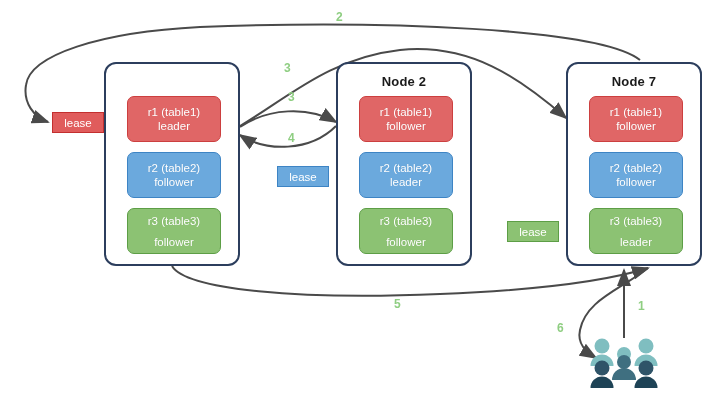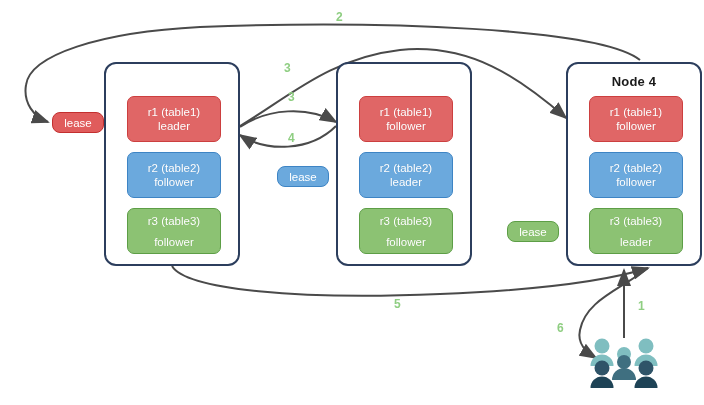--- a/index.html
+++ b/index.html
@@ -65,21 +65,21 @@
     background: #6ba9dd;
     border: 1.5px solid #3d84c4;
   }
   .rep-green {
     background: #8cc273;
     border: 1.5px solid #5d9e46;
     gap: 7px;
   }
   .lease {
     position: absolute;
-    border-radius: 8px;
+    border-radius: 0;
     box-sizing: border-box;
     display: flex;
     align-items: center;
     justify-content: center;
     color: #ffffff;
     font-size: 11.5px;
   }
   .lease-red {
     background: #e05c5c;
     border: 1.5px solid #c32f2f;
@@ -161,36 +161,37 @@
       <span class="rl">r2 (table2)</span>
       <span class="rl">follower</span>
     </div>
     <div class="replica rep-green" style="left:21px; top:144px; width:94px; height:46px;">
       <span class="rl">r3 (table3)</span>
       <span class="rl">follower</span>
     </div>
   </div>
 
   <div class="node-box" style="left:336px; top:62px; width:136px; height:204px;">
+    <div class="node-title">Node 2</div>
     <div class="replica rep-red" style="left:21px; top:32px; width:94px; height:46px;">
       <span class="rl">r1 (table1)</span>
       <span class="rl">follower</span>
     </div>
     <div class="replica rep-blue" style="left:21px; top:88px; width:94px; height:46px;">
       <span class="rl">r2 (table2)</span>
       <span class="rl">leader</span>
     </div>
     <div class="replica rep-green" style="left:21px; top:144px; width:94px; height:46px;">
       <span class="rl">r3 (table3)</span>
       <span class="rl">follower</span>
     </div>
   </div>
 
   <div class="node-box" style="left:566px; top:62px; width:136px; height:204px;">
-    <div class="node-title">Node 4</div>
+    <div class="node-title">Node 7</div>
     <div class="replica rep-red" style="left:21px; top:32px; width:94px; height:46px;">
       <span class="rl">r1 (table1)</span>
       <span class="rl">follower</span>
     </div>
     <div class="replica rep-blue" style="left:21px; top:88px; width:94px; height:46px;">
       <span class="rl">r2 (table2)</span>
       <span class="rl">follower</span>
     </div>
     <div class="replica rep-green" style="left:21px; top:144px; width:94px; height:46px;">
       <span class="rl">r3 (table3)</span>

